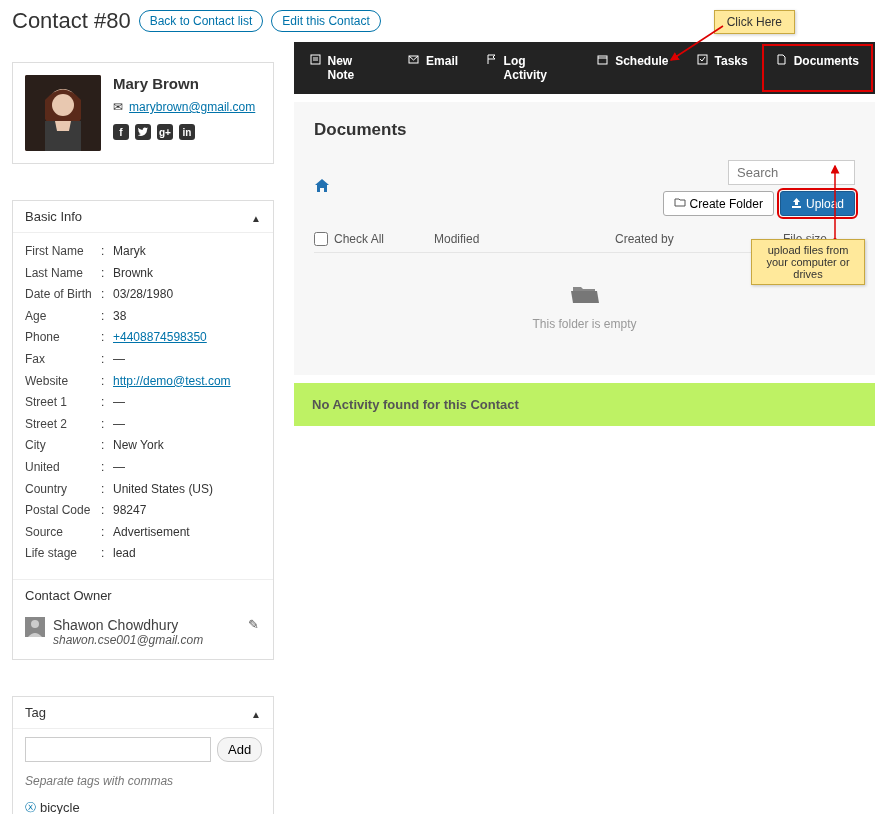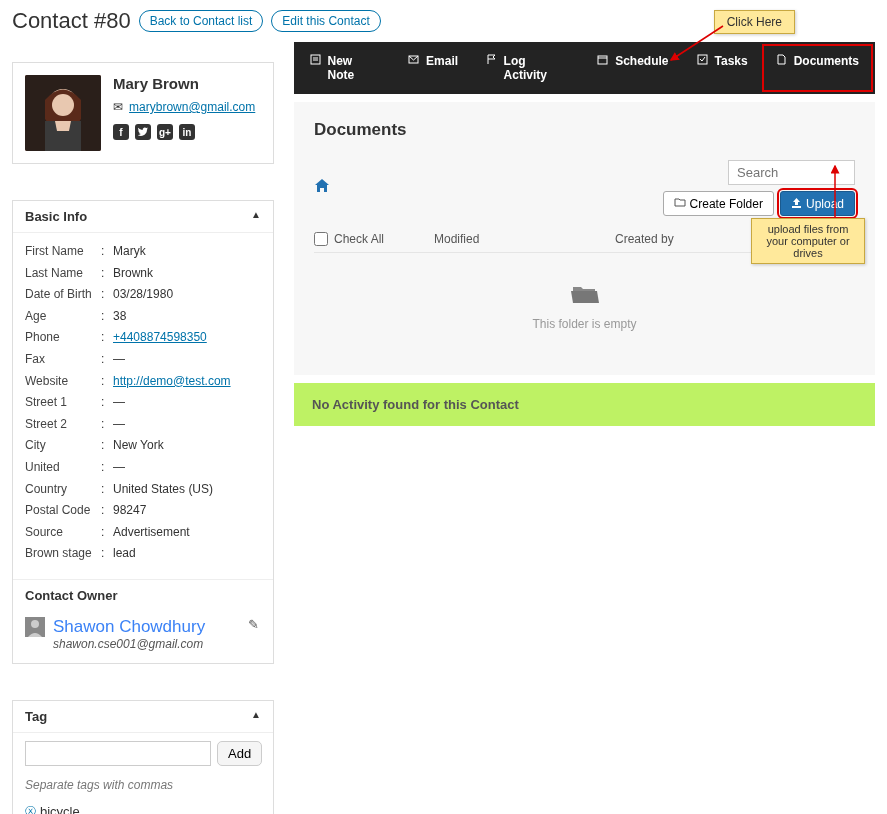--- a/index.html
+++ b/index.html
@@ -14,34 +14,34 @@
 .card { border: 1px solid #ddd; background: #fff; margin-top: 20px; }
 .profile { display: flex; padding: 12px; gap: 12px; }
 .avatar { width: 76px; height: 76px; background: #6b3a2a; border-radius: 2px; overflow: hidden; }
 .avatar svg { width: 100%; height: 100%; }
 .profile-info { flex: 1; }
 .profile-name { font-size: 15px; font-weight: bold; margin-bottom: 8px; }
 .profile-email { font-size: 12px; display: flex; align-items: center; gap: 6px; margin-bottom: 10px; }
 .profile-email a { color: #0073aa; }
 .social { display: flex; gap: 6px; }
 .social-icon { width: 16px; height: 16px; background: #333; border-radius: 3px; display: flex; align-items: center; justify-content: center; color: #fff; font-size: 10px; font-weight: bold; }
-.panel-header { padding: 8px 12px; border-bottom: 1px solid #eee; display: flex; justify-content: space-between; align-items: flex-start; font-weight: bold; font-size: 13px; }
+.panel-header { padding: 8px 12px; border-bottom: 1px solid #eee; display: flex; justify-content: space-between; align-items: flex-end; font-weight: normal; font-size: 13px; }
 .panel-body { padding: 8px 12px 14px 12px; }
 .info-row { display: flex; font-size: 12px; line-height: 1.8; }
 .info-label { width: 76px; color: #444; }
 .info-sep { width: 12px; }
 .info-val { flex: 1; }
 .owner-row { display: flex; gap: 8px; padding: 6px 12px 12px 12px; align-items: flex-start; }
 .owner-avatar { width: 20px; height: 20px; background: #aaa; border-radius: 2px; }
-.owner-name { color: #3b82f6; font-size: 17px; }
+.owner-name { color: #404040; font-size: 14px; }
 .owner-email { font-style: italic; font-size: 12px; color: #555; }
 .edit-ic { color: #555; margin-right: 2px; cursor: pointer; }
 .tag-input-row { display: flex; gap: 6px; }
 .tag-input { flex: 1; border: 1px solid #ccc; padding: 4px; font-size: 13px; }
-.add-btn { background: #f5f5f5; border: 1px solid #ccc; padding: 4px 10px; border-radius: 5px; cursor: pointer; font-size: 13px; }
+.add-btn { background: #f5f5f5; border: 1px solid #ccc; padding: 4px 10px; border-radius: 11px; cursor: pointer; font-size: 13px; }
 .tag-help { font-style: italic; font-size: 12px; color: #777; margin-top: 12px; }
 .tag-item { margin-top: 12px; font-size: 13px; display: flex; align-items: center; gap: 4px; }
 .tag-remove { color: #0073aa; font-size: 11px; }
 .dark-nav { background: #232323; display: flex; border: 2px solid transparent; }
 .nav-item { color: #fff; padding: 10px 14px; font-size: 12px; font-weight: bold; display: flex; gap: 6px; cursor: pointer; }
 .nav-item.active { outline: 2px solid #d00; outline-offset: -2px; }
 .nav-icon { width: 12px; height: 12px; display: inline-flex; }
 .doc-section { background: #f7f7f7; padding: 18px 20px 24px 20px; }
 .doc-title { font-size: 17px; font-weight: bold; color: #333; margin-bottom: 20px; }
 .doc-toolbar { display: flex; align-items: center; justify-content: space-between; }
@@ -54,21 +54,21 @@
 .table-head { display: flex; margin-top: 10px; padding: 6px 0; border-bottom: 1px solid #e5e5e5; font-size: 12px; color: #555; }
 .th-check { width: 120px; display: flex; align-items: center; gap: 6px; }
 .th-mod { flex: 1; }
 .th-by { width: 140px; }
 .th-size { width: 100px; text-align: center; }
 .empty-state { text-align: center; color: #999; padding: 30px 0 20px 0; }
 .empty-ic { font-size: 24px; color: #666; margin-bottom: 6px; }
 .empty-text { font-size: 12px; }
 .activity-box { background: #bef264; padding: 14px 18px; font-size: 13px; font-weight: bold; color: #555; }
 .annot-click { position: absolute; top: -32px; right: 80px; background: #ffe99b; border: 1px solid #c8a840; padding: 4px 12px; font-size: 12px; color: #333; box-shadow: 1px 1px 3px rgba(0,0,0,0.2); }
-.annot-upload { position: absolute; top: 176px; right: 10px; width: 114px; background: #ffe99b; border: 1px solid #c8a840; padding: 4px 6px; font-size: 11px; text-align: center; color: #333; box-shadow: 1px 1px 3px rgba(0,0,0,0.2); }
+.annot-upload { position: absolute; top: 197px; right: 10px; width: 114px; background: #ffe99b; border: 1px solid #c8a840; padding: 4px 6px; font-size: 11px; text-align: center; color: #333; box-shadow: 1px 1px 3px rgba(0,0,0,0.2); }
 .chev { font-size: 10px; }
 svg.arrow { position: absolute; pointer-events: none; }
 input[type=checkbox] { width: 14px; height: 14px; }
 </style>
 </head>
 <body>
 
 <div class="header-row">
   <span class="page-title">Contact #80</span>
   <button class="btn">Back to Contact list</button>
@@ -177,21 +177,21 @@
             <span class="info-label">Postal Code</span>
             <span class="info-sep">:</span>
             <span class="info-val"><span>98247</span></span>
           </div>
           <div class="info-row">
             <span class="info-label">Source</span>
             <span class="info-sep">:</span>
             <span class="info-val"><span>Advertisement</span></span>
           </div>
           <div class="info-row">
-            <span class="info-label">Brown stage</span>
+            <span class="info-label">Life stage</span>
             <span class="info-sep">:</span>
             <span class="info-val"><span>lead</span></span>
           </div>
         </div>
       <div class="panel-header" style="border-top:1px solid #eee;border-bottom:none">
         <span>Contact Owner</span>
       </div>
       <div class="owner-row">
         <div class="owner-avatar">
           <svg width="20" height="20" viewBox="0 0 20 20">

